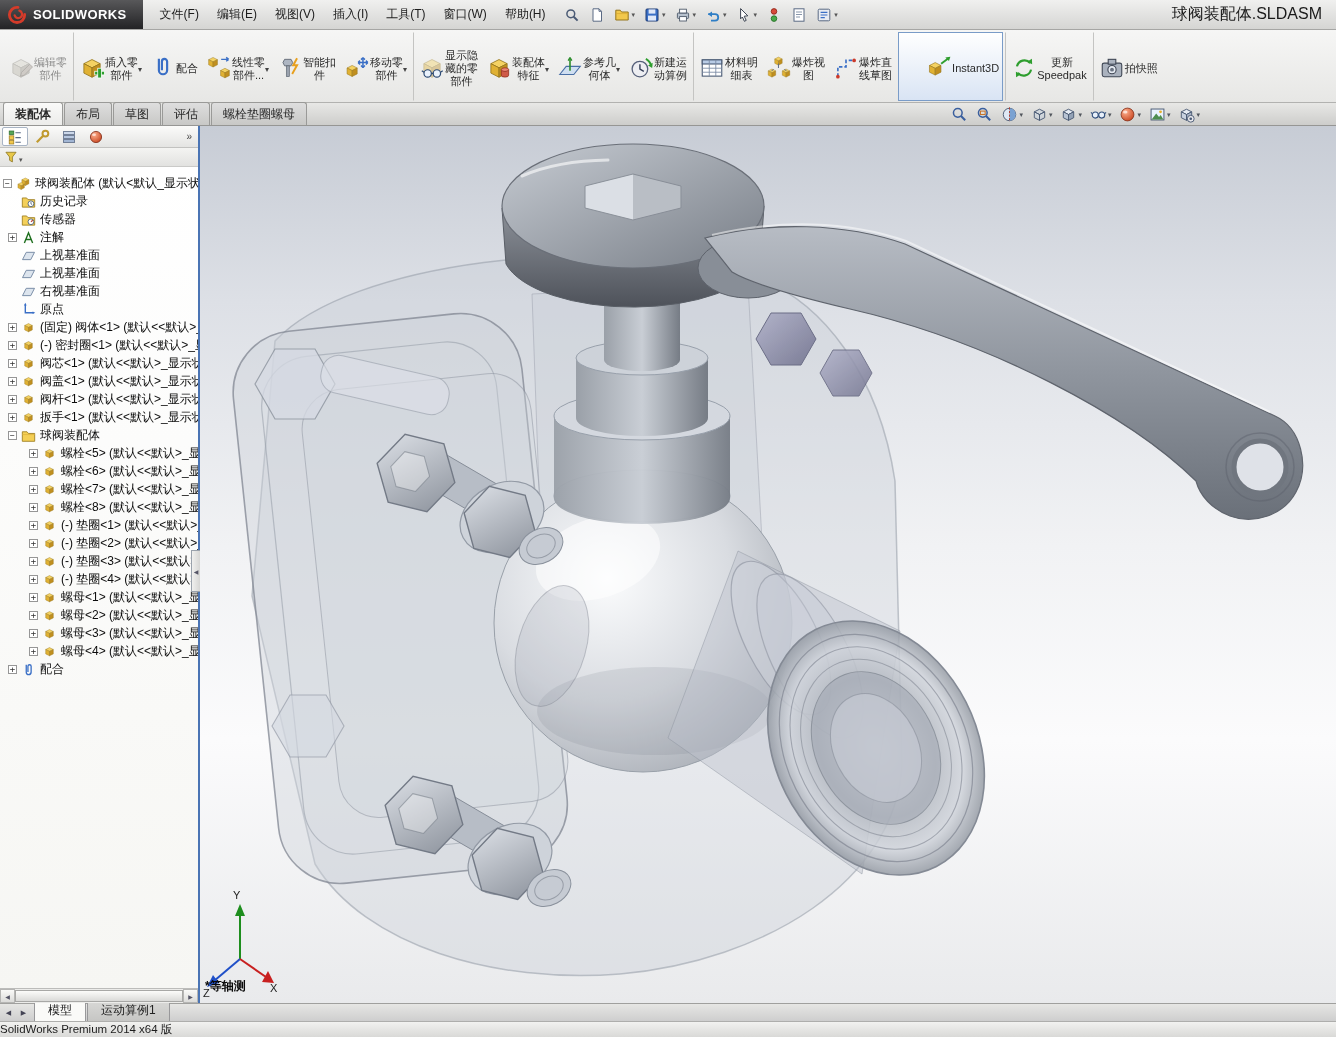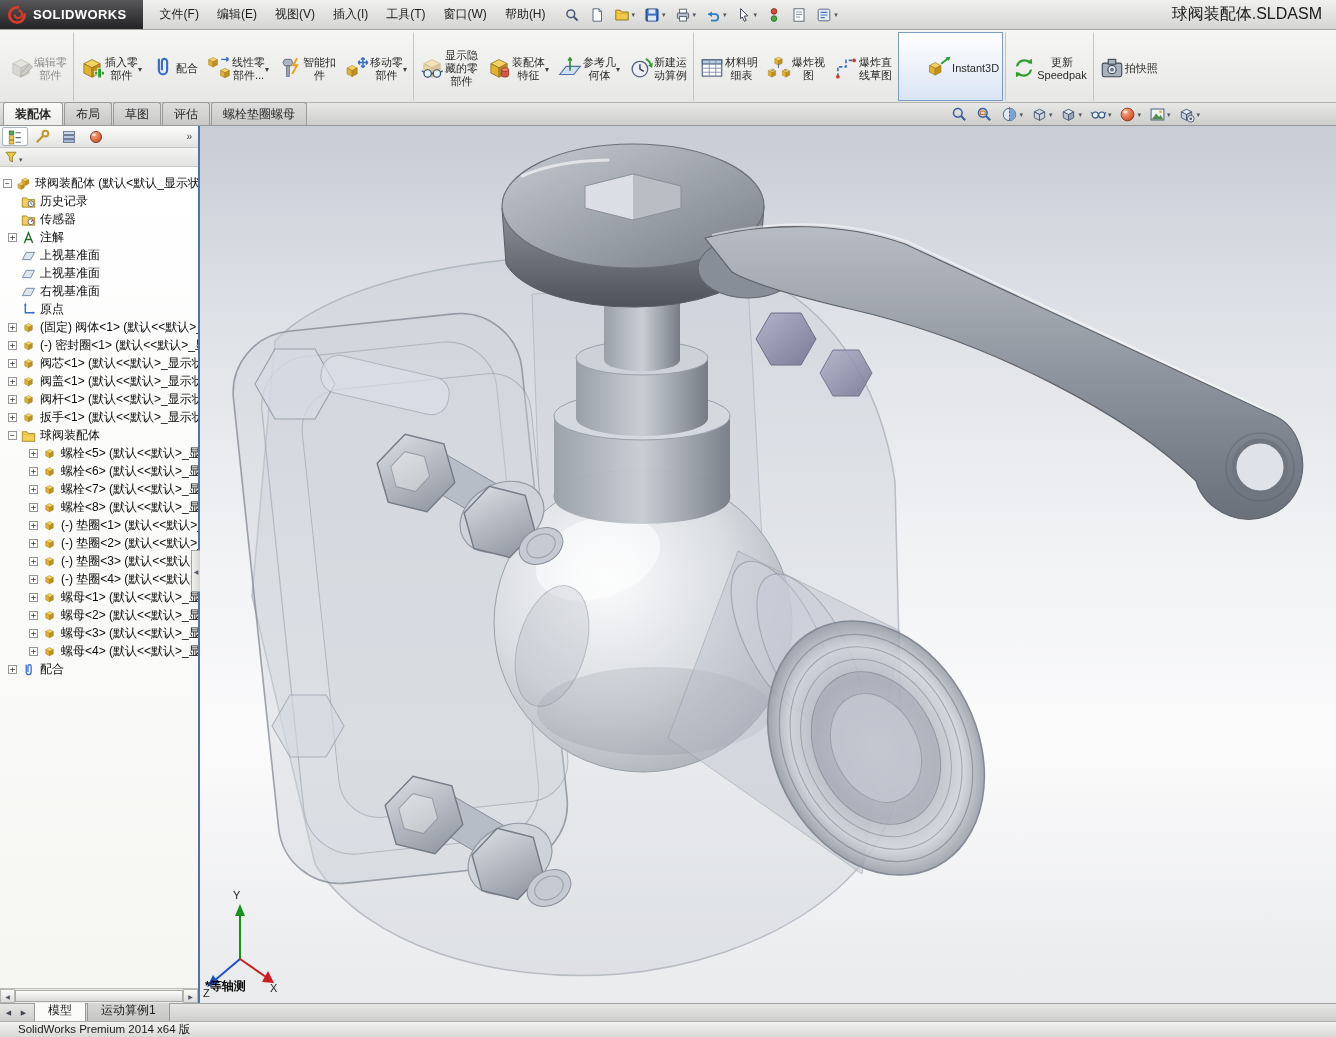--- a/index.html
+++ b/index.html
@@ -71,21 +71,21 @@
 .sthumb{flex:1;margin:1px 0;background:linear-gradient(#fcfcfa,#dadad8);border:1px solid #a8a8a6;}
 
 
 .sheetbar{height:18px;flex:none;display:flex;align-items:flex-end;background:linear-gradient(#e6e6e4,#cecece);border-top:1px solid #a0a09e;padding-left:0;}
 .sheetnav{display:flex;align-items:center;margin:0 3px 0 1px;height:100%;}
 .snbtn{width:15px;height:14px;display:flex;align-items:center;justify-content:center;font-size:7px;color:#445;}
 .snbtn.left::before{content:'◀';}
 .snbtn.right::before{content:'▶';}
 .sheettab{padding:1px 13px 2px;font-size:12px;color:#222;background:linear-gradient(#d8d8d6,#c6c6c4);border:1px solid #98989a;border-bottom:none;border-radius:2px 2px 0 0;margin-right:1px;}
 .sheettab[data-active="true"]{background:#fafaf8;}
-.statusbar{height:16px;flex:none;display:flex;align-items:center;background:linear-gradient(#f2f2f0,#d9d9d7);border-top:1px solid #aeaeac;font-size:11.5px;color:#1c1c1c;padding-left:18px;}
+.statusbar{height:16px;flex:none;display:flex;align-items:center;background:linear-gradient(#f2f2f0,#d9d9d7);border-top:1px solid #aeaeac;font-size:11.5px;color:#1c1c1c;padding-left:0;}
 .defs-hidden{position:absolute;width:0;height:0;overflow:hidden;}
 </style>
 </head>
 <body>
 
 <svg class="defs-hidden" aria-hidden="true">
   <defs>
     <radialGradient id="gAppear" cx="0.35" cy="0.3" r="0.85">
       <stop offset="0" stop-color="#ffb08e"></stop>
         <stop offset="1" stop-color="#c23c16"></stop>

